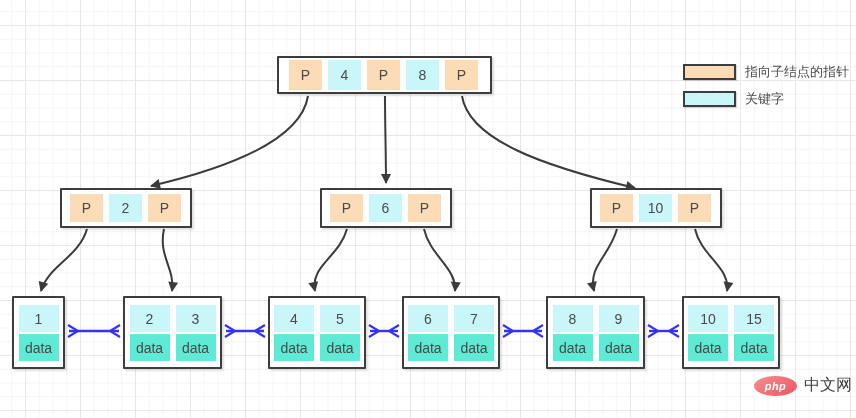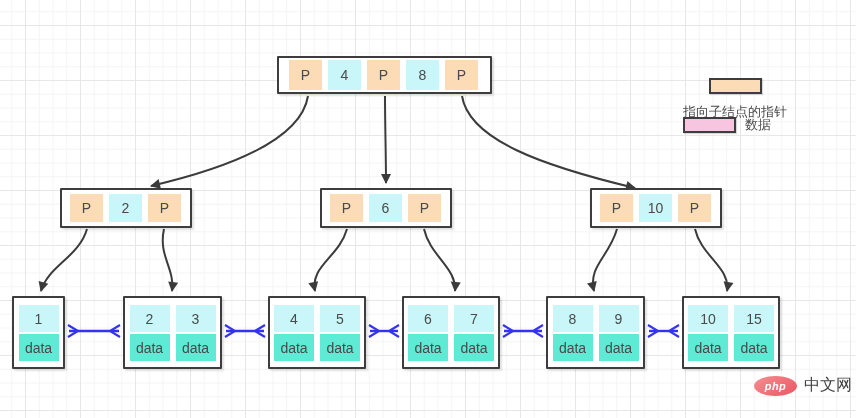--- a/index.html
+++ b/index.html
@@ -165,27 +165,27 @@
     <div class="col">
       <div class="cell key">10</div>
       <div class="cell data">data</div>
     </div>
     <div class="col">
       <div class="cell key">15</div>
       <div class="cell data">data</div>
     </div>
   </div>
 
-  <div class="legend-row" style="left:683px;top:78px;flex-direction:column;">
+  <div class="legend-row" style="left:683px;top:63px;">
     <span class="swatch pointer"></span>
     <span class="legend-label">指向子结点的指针</span>
   </div>
-  <div class="legend-row" style="left:683px;top:116px;">
-    <span class="swatch data"></span>
-    <span class="legend-label">数据</span>
+  <div class="legend-row" style="left:683px;top:90px;">
+    <span class="swatch key"></span>
+    <span class="legend-label">关键字</span>
   </div>
 
   <div class="watermark">
     <span class="php-badge">php</span>
     <span class="site-name">中文网</span>
   </div>
 
 </div>
 
 </body></html>

